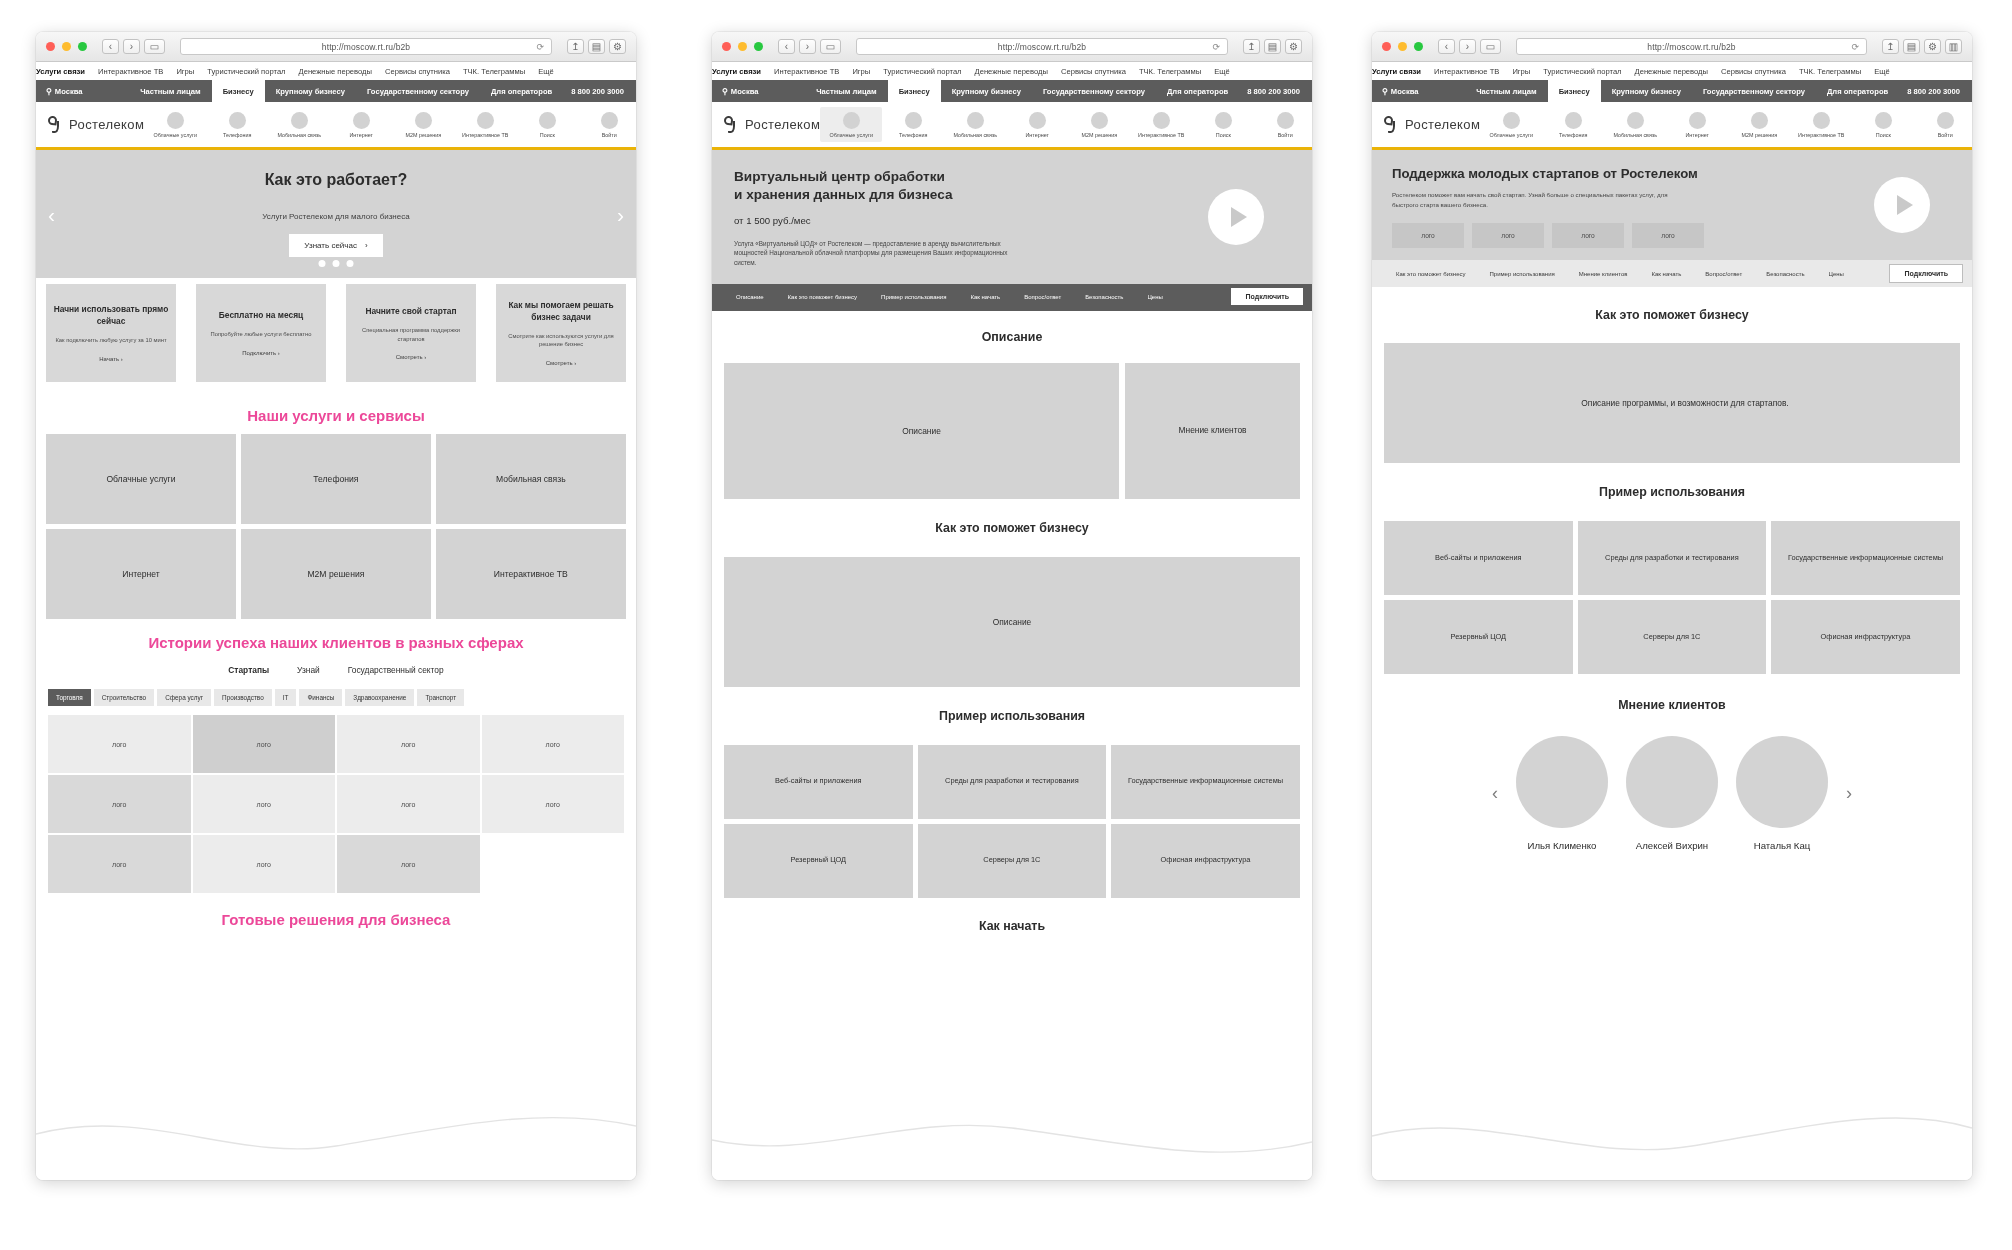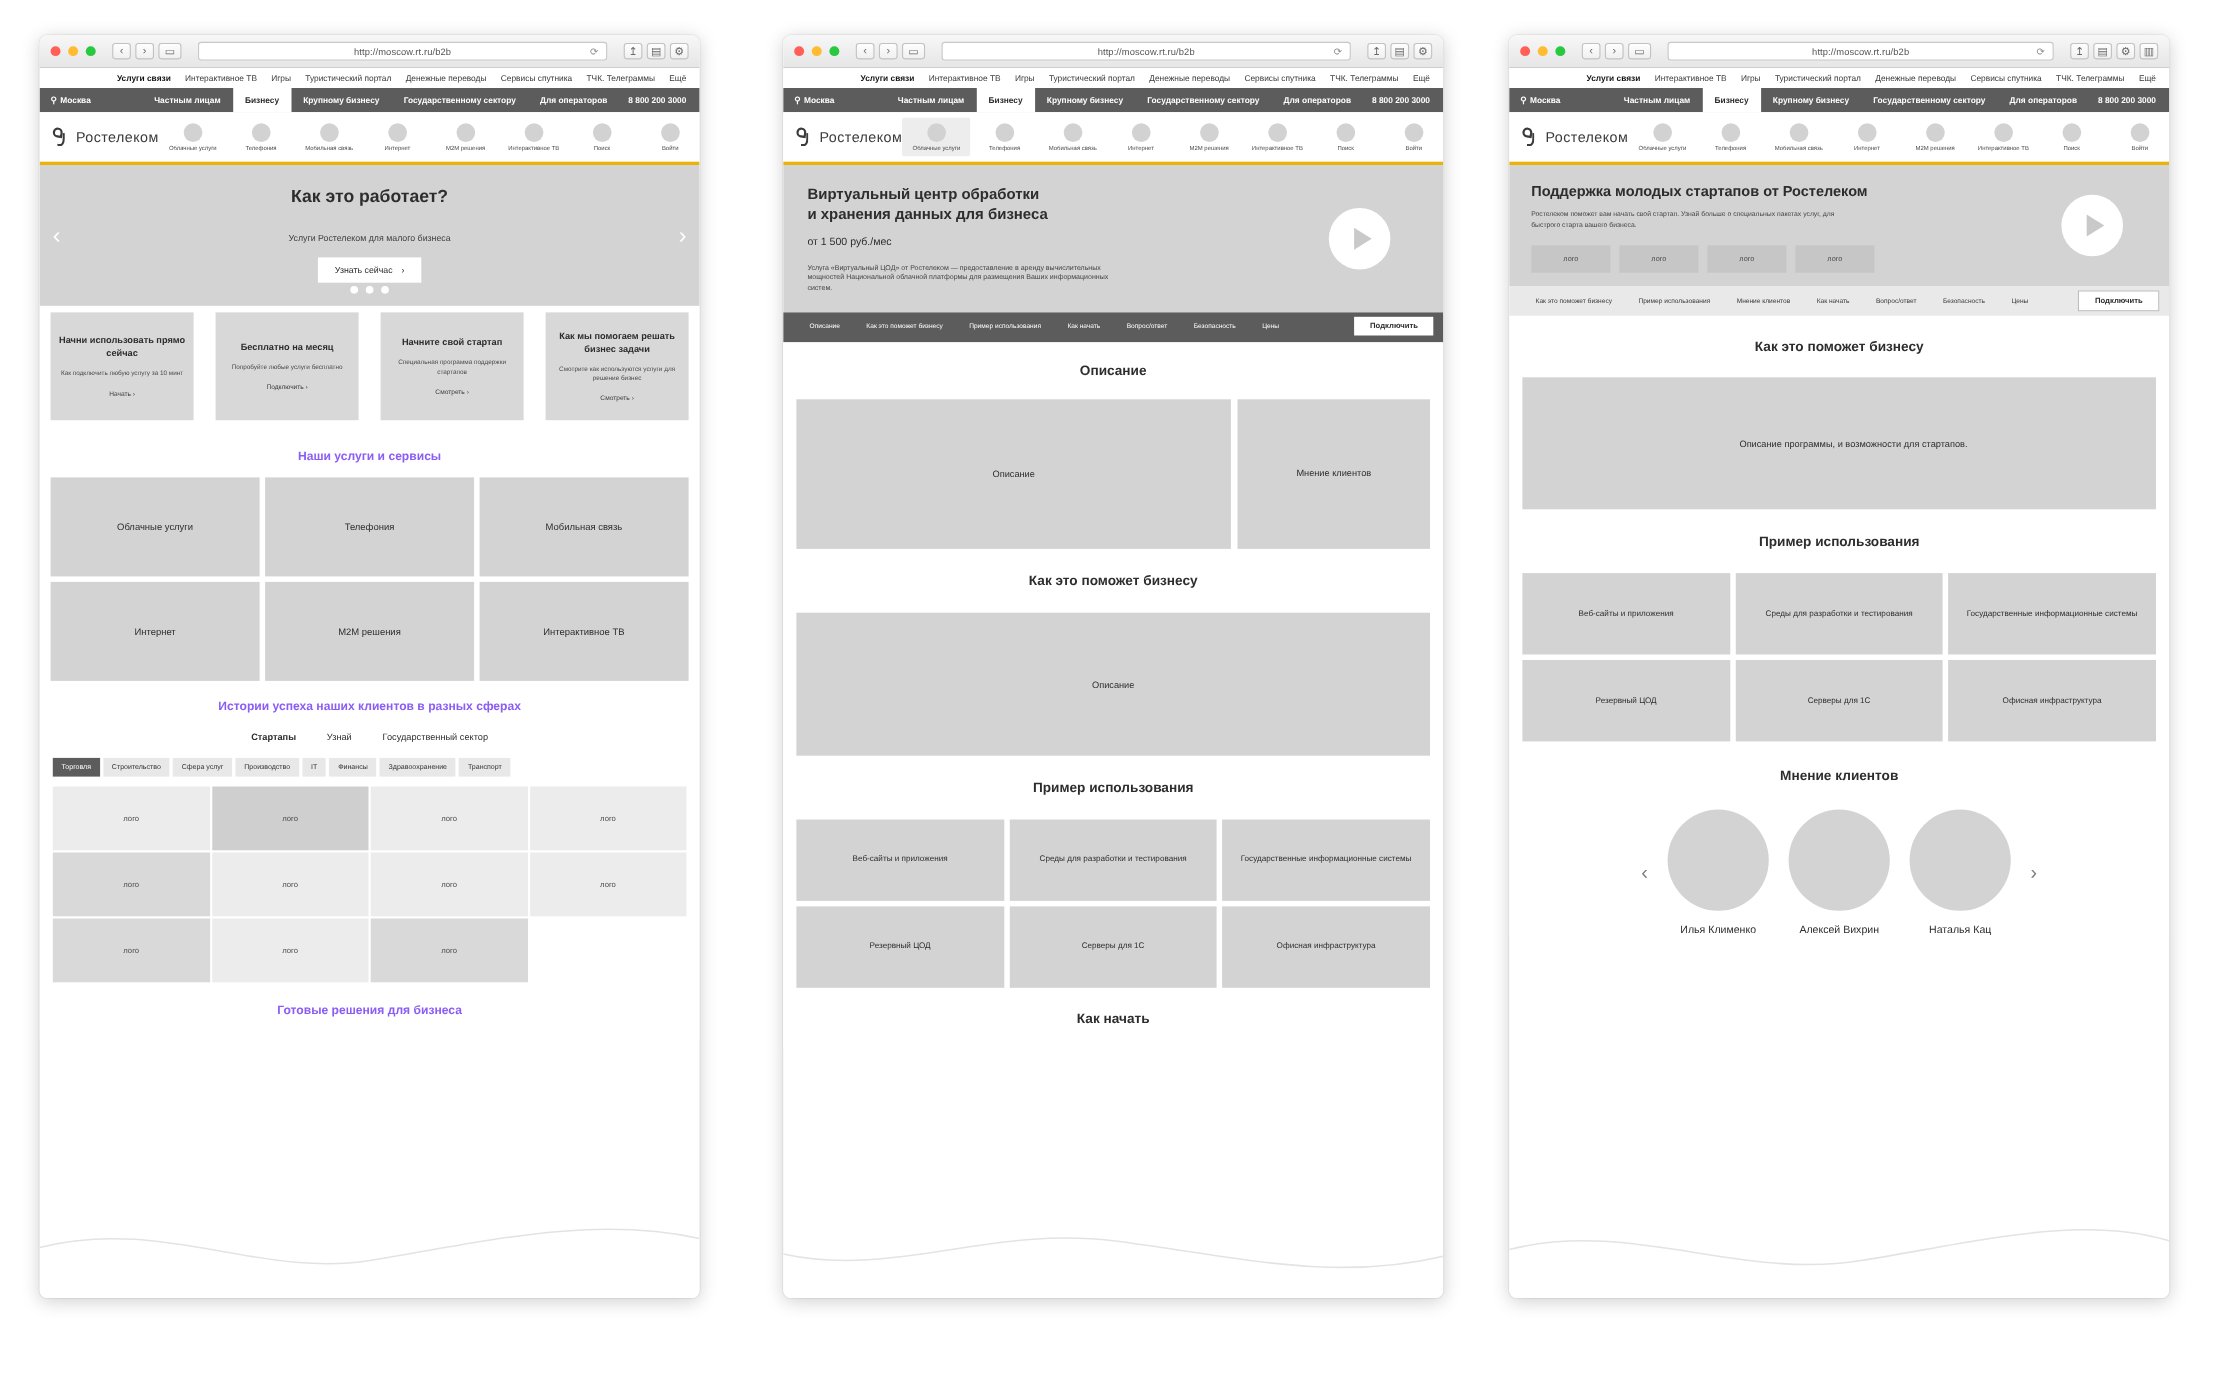--- a/index.html
+++ b/index.html
@@ -45,21 +45,21 @@
     background:#fff; border:1px solid #c8c8c8; border-radius:3px;
     display:flex; align-items:center; justify-content:center; position:relative;
   }
   .urlbar .u { font-size:8.5px; color:#555; letter-spacing:.1px; }
   .urlbar .reload { position:absolute; right:7px; font-size:9px; color:#8a8a8a; }
   .chrome-right { display:flex; gap:4px; align-items:center; }
 
   
   .utilnav {
     height:18px; background:#fff; display:flex; align-items:center;
-    justify-content:flex-end; gap:13px; padding:0 12px 0 0;
+    gap:13px; padding:0 12px 0 0;
     font-size:7.6px; color:#3a3a3a; white-space:nowrap;
   }
   .utilnav .active { font-weight:bold; color:#111; }
 
   
   .audbar {
     height:22px; background:#5c5c5c; display:flex; align-items:stretch;
     font-size:7.6px; color:#fff; position:relative;
   }
   .audbar .city { display:flex; align-items:center; gap:3px; padding:0 10px; font-weight:bold; }
@@ -126,21 +126,21 @@
   .promo {
     flex:1; background:#d8d8d8; height:98px;
     display:flex; flex-direction:column; align-items:center; justify-content:center;
     text-align:center; padding:8px 6px;
   }
   .promo .t { font-size:8.4px; font-weight:bold; color:#2d2d2d; line-height:1.35; }
   .promo .d { font-size:5.8px; color:#4c4c4c; margin-top:9px; line-height:1.45; }
   .promo .lnk { font-size:6px; color:#3c3c3c; margin-top:11px; }
 
   
-  .sect-h { text-align:center; font-size:11px; font-weight:bold; color:#8b5cf6; }
+  .sect-h { text-align:center; font-size:15px; font-weight:bold; color:#ec4899; }
 
   
   .tiles { display:flex; flex-wrap:wrap; gap:5px; padding:0 10px; }
   .tile {
     background:#d3d3d3; width:calc(33.333% - 3.4px); height:90px;
     display:flex; align-items:center; justify-content:center;
     font-size:8.6px; color:#2d2d2d; text-align:center;
   }
 
   

